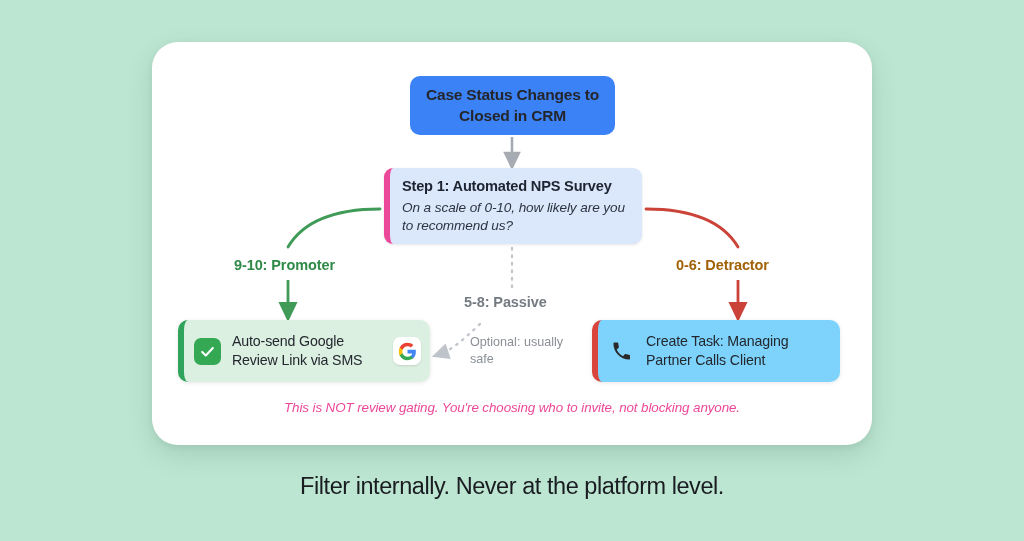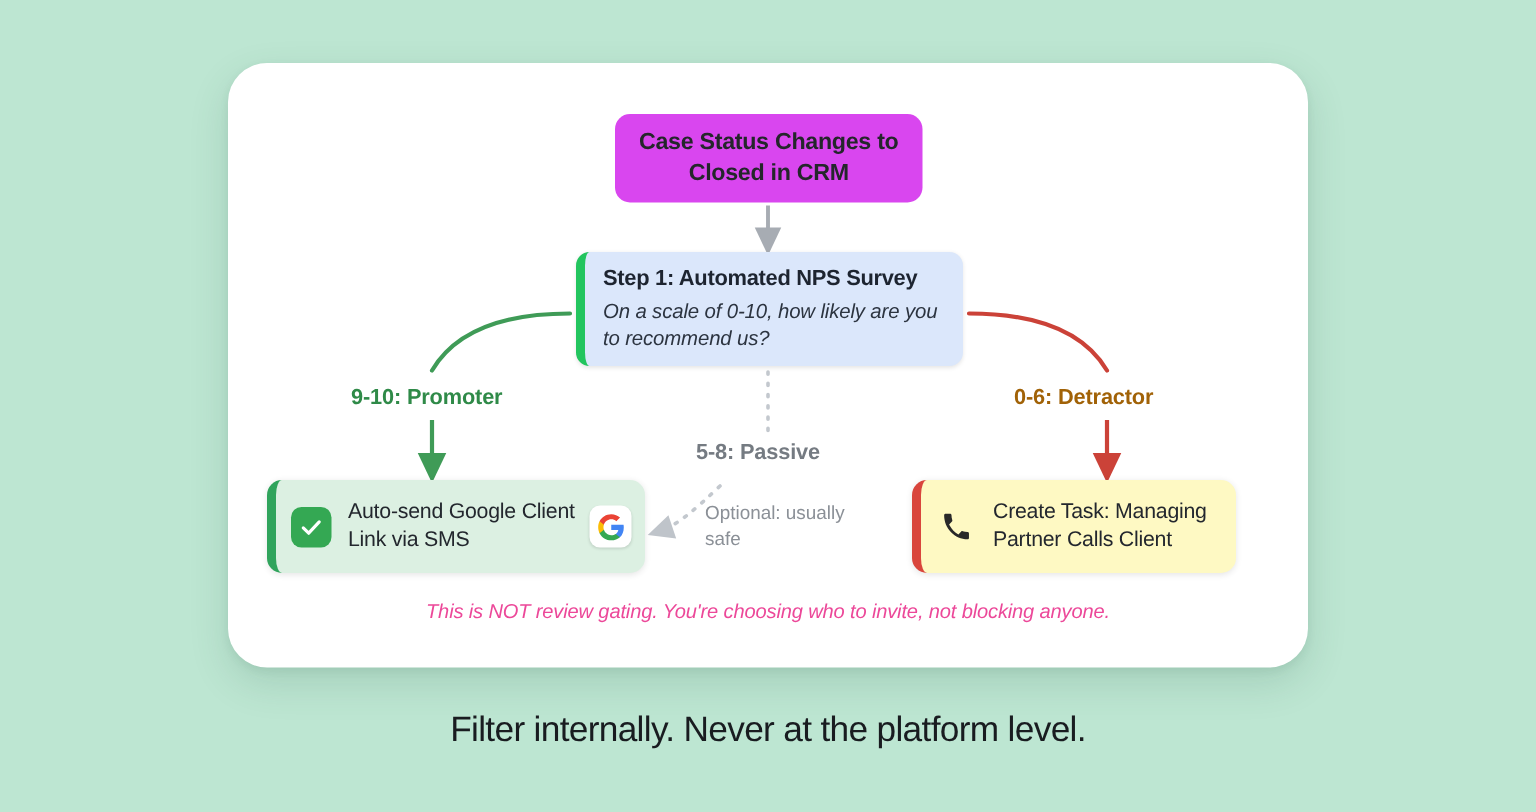--- a/index.html
+++ b/index.html
@@ -44,21 +44,21 @@
     pointer-events: none;
   }
 
   
   .node-trigger {
     position: absolute;
     left: 258px;
     top: 34px;
     width: 205px;
     height: 59px;
-    background: #d946ef;
+    background: #3b82f6;
     border-radius: 10px;
     display: flex;
     align-items: center;
     justify-content: center;
     text-align: center;
     box-sizing: border-box;
     padding: 0 12px;
   }
   .node-trigger .label {
     font-size: 15.5px;
@@ -70,21 +70,21 @@
 
   
   .node-step {
     position: absolute;
     left: 232px;
     top: 126px;
     width: 258px;
     height: 76px;
     background: #dbe7fb;
     border-radius: 9px;
-    border-left: 6px solid #22c55e;
+    border-left: 6px solid #ec4899;
     box-sizing: border-box;
     padding: 9px 13px 9px 12px;
     box-shadow: 0 1px 3px rgba(0,0,0,0.10);
   }
   .node-step .step-title {
     font-size: 14.6px;
     font-weight: bold;
     color: #1d2430;
     letter-spacing: -0.2px;
     line-height: 1.25;
@@ -133,24 +133,24 @@
   }
   .outcome-green {
     left: 26px;
     top: 278px;
     width: 252px;
     background: #dcf0e2;
     border-left: 6px solid #30a45c;
     padding: 0 9px 0 10px;
   }
   .outcome-red {
-    left: 456px;
+    left: 440px;
     top: 278px;
-    width: 216px;
-    background: #fef9c3;
+    width: 248px;
+    background: #7dd3fc;
     border-left: 6px solid #d9453c;
     padding: 0 9px 0 10px;
   }
   .outcome .text {
     font-size: 14.2px;
     color: #23272e;
     line-height: 1.32;
     letter-spacing: -0.15px;
     flex: 1;
   }
@@ -267,21 +267,21 @@
     <div class="branch-label branch-detractor">0-6: Detractor</div>
 
     <div class="optional-note">Optional: usually safe</div>
 
     <div class="outcome outcome-green">
       <span class="check-icon">
         <svg width="17" height="17" viewBox="0 0 24 24" aria-hidden="true">
           <path d="M4.5 12.6 L9.6 17.6 L19.5 7.0" fill="none" stroke="#ffffff" stroke-width="3" stroke-linecap="round" stroke-linejoin="round"></path>
         </svg>
       </span>
-      <span class="text">Auto-send Google Client Link via SMS</span>
+      <span class="text">Auto-send Google Review Link via SMS</span>
       <span class="google-badge">
         <svg width="19" height="19" viewBox="0 0 48 48" aria-hidden="true">
           <path fill="#4285F4" d="M45.1 24.5c0-1.6-.1-3.2-.4-4.7H24v9h11.9c-.5 2.8-2.1 5.1-4.4 6.7v5.5h7.1c4.2-3.8 6.5-9.5 6.5-16.5z"></path>
           <path fill="#34A853" d="M24 46c5.9 0 10.9-2 14.6-5.3l-7.1-5.5c-2 1.3-4.5 2.1-7.5 2.1-5.8 0-10.6-3.9-12.4-9.1H4.3v5.7C8 41.3 15.4 46 24 46z"></path>
           <path fill="#FBBC05" d="M11.6 28.2c-.5-1.3-.7-2.7-.7-4.2s.3-2.9.7-4.2v-5.7H4.3C2.8 17 2 20.4 2 24s.8 7 2.3 9.9l7.3-5.7z"></path>
           <path fill="#EA4335" d="M24 10.7c3.3 0 6.2 1.1 8.5 3.3l6.3-6.3C34.9 4.1 29.9 2 24 2 15.4 2 8 6.7 4.3 14.1l7.3 5.7c1.8-5.2 6.6-9.1 12.4-9.1z"></path>
         </svg>
       </span>
     </div>
 

